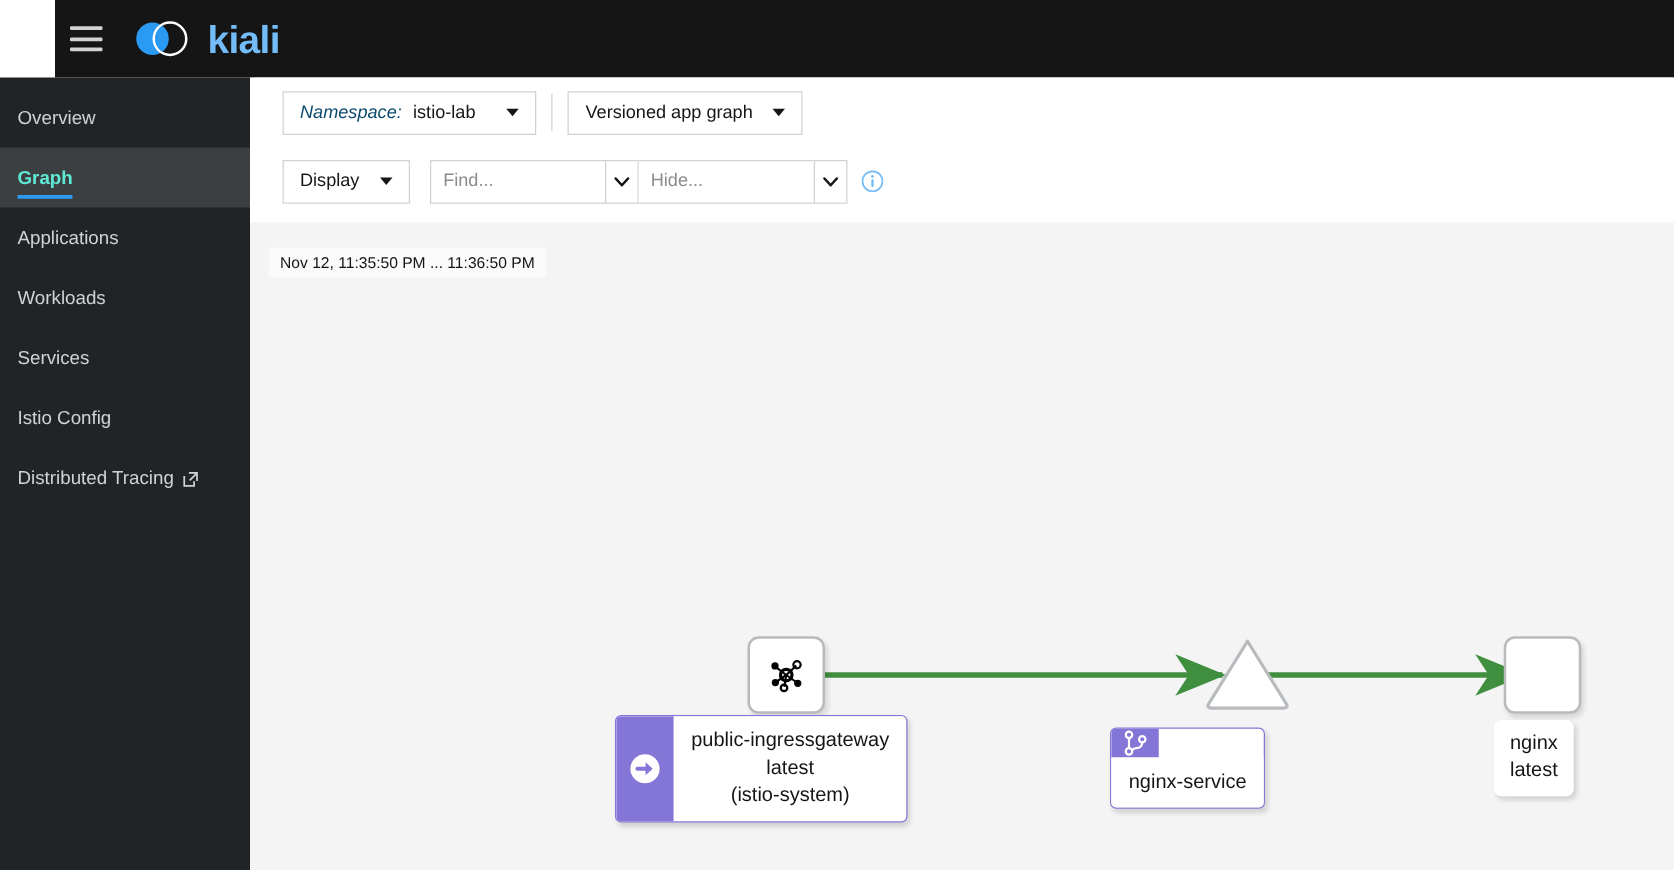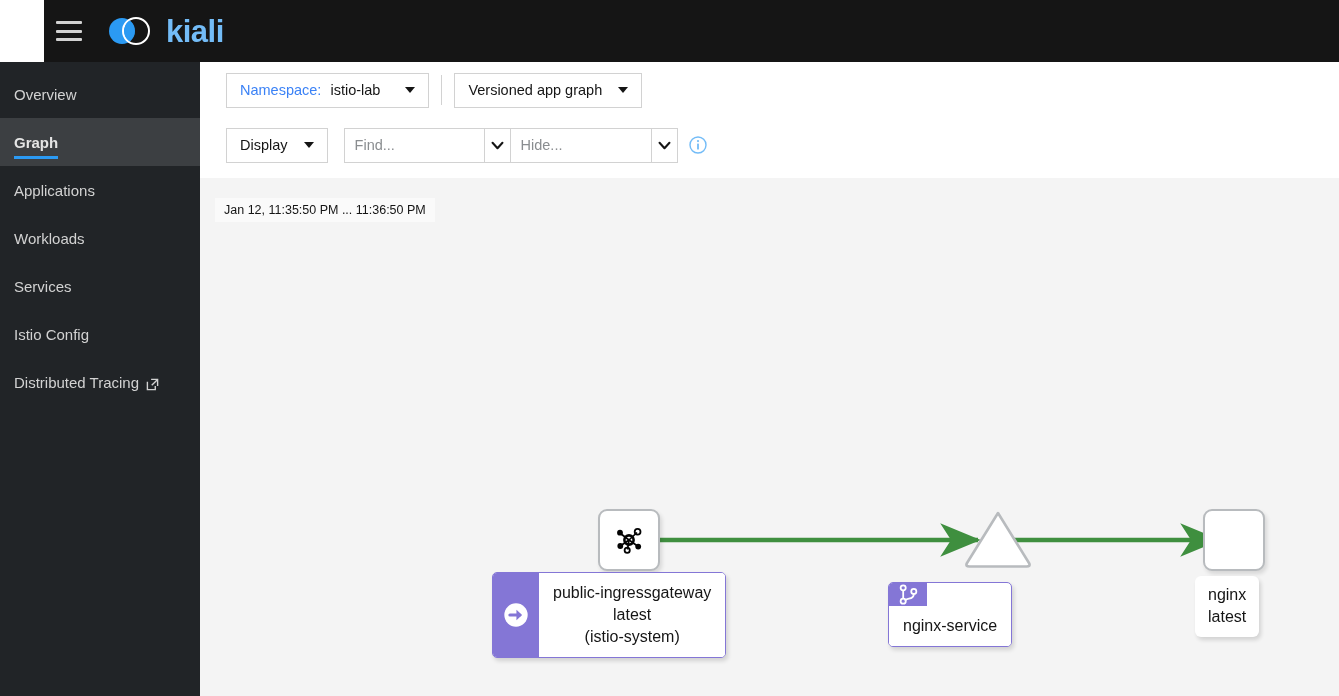--- a/index.html
+++ b/index.html
@@ -49,21 +49,21 @@
     height: 48px;
     display: flex; align-items: center;
     padding-left: 14px;
     color: #d2d2d2;
     font-size: 15px;
     cursor: pointer;
     white-space: nowrap;
   }
   .nav-item.active {
     background: #3c3f42;
-    color: #e5e5e5;
+    color: #5eead4;
     font-weight: 700;
   }
   .nav-item.active::after {
     content: "";
     position: absolute;
     left: 14px; bottom: 7px;
     width: 44px; height: 3px;
     background: #2b9af3;
   }
   .nav-label { display: inline-block; }
@@ -90,21 +90,21 @@
     border: 1px solid #d2d2d2;
     background: #ffffff;
     height: 35px;
     display: flex; align-items: center;
     font-size: 14.5px;
     color: #151515;
     cursor: pointer;
     white-space: nowrap;
   }
   .ns-select { padding: 0 13px; gap: 9px; }
-  .ns-label { color: #3b82f6; }
+  .ns-label { color: #0c4a6e; font-style: italic; }
   .ns-value { color: #151515; }
   .caret {
     display: inline-block;
     width: 0; height: 0;
     border-left: 5.5px solid transparent;
     border-right: 5.5px solid transparent;
     border-top: 6.5px solid #151515;
     margin-left: 16px;
   }
   .vsep {
@@ -324,21 +324,21 @@
       <svg viewBox="0 0 18 18" width="18" height="18">
         <circle cx="9" cy="9" r="8" fill="none" stroke="#73bcf7" stroke-width="1.4"></circle>
         <circle cx="9" cy="5.1" r="1.1" fill="#73bcf7"></circle>
         <rect x="8.1" y="7.4" width="1.8" height="6.2" rx="0.6" fill="#73bcf7"></rect>
       </svg>
     </div>
   </div>
 
   <div class="canvas">
 
-    <div class="timechip">Jan 12, 11:35:50 PM ... 11:36:50 PM</div>
+    <div class="timechip">Nov 12, 11:35:50 PM ... 11:36:50 PM</div>
 
     <svg class="edges" width="1139" height="518">
       <defs>
         <marker id="arrowhead" markerWidth="9" markerHeight="8" refX="8.4" refY="4" orient="auto" markerUnits="strokeWidth">
           <path d="M0,0.3 L9,4 L0,7.7 L2.4,4 Z" fill="#3f8f3f"></path>
         </marker>
       </defs>
 
       <line x1="460" y1="362" x2="778" y2="362" stroke="#3f8f3f" stroke-width="4.5" marker-end="url(#arrowhead)"></line>
 

